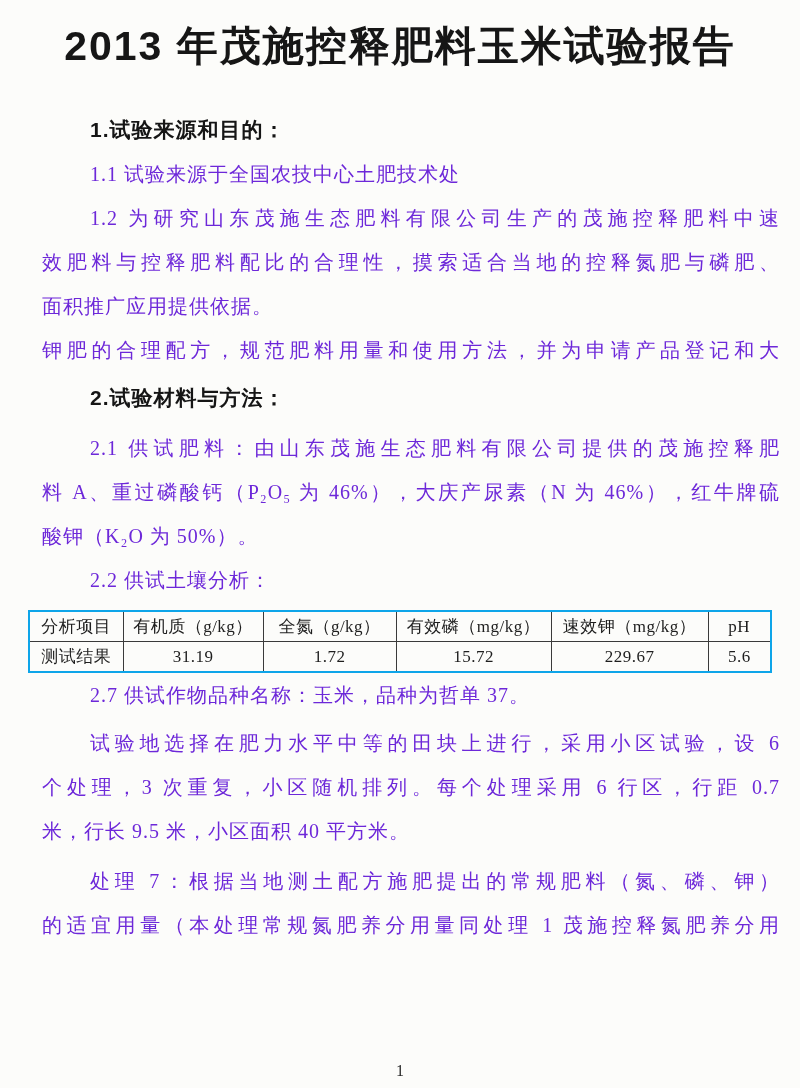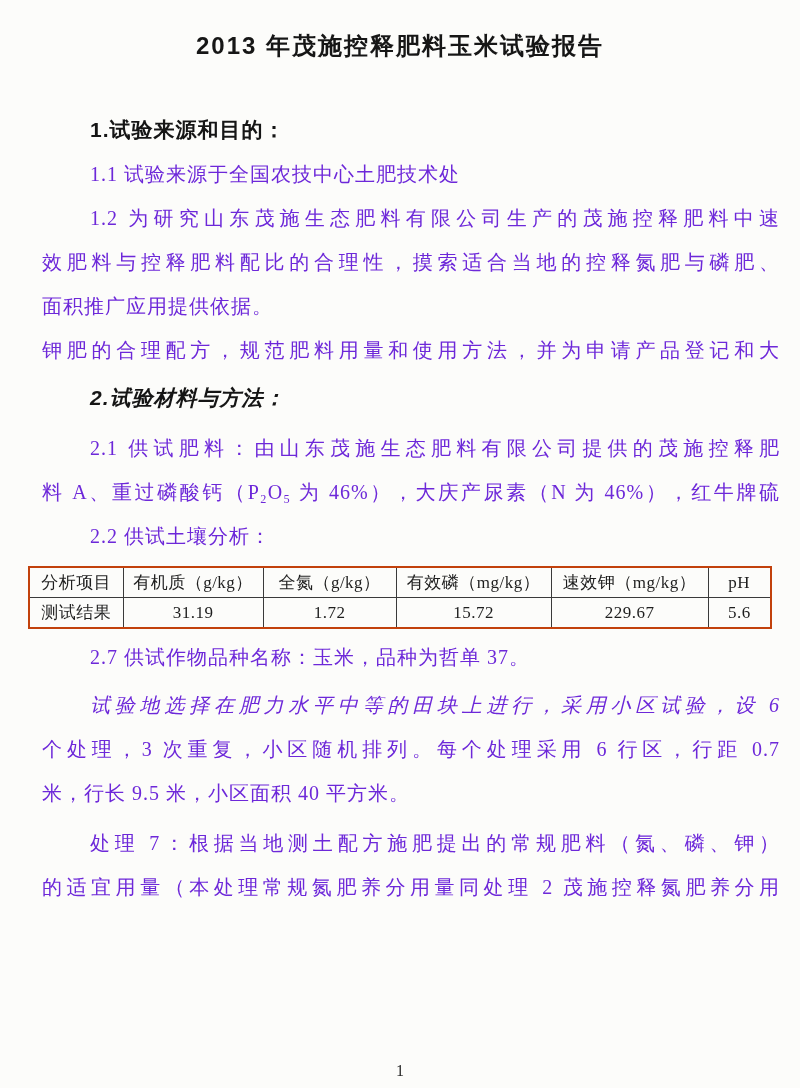--- a/index.html
+++ b/index.html
@@ -20,21 +20,21 @@
   .content {
     padding: 0 20px 0 42px;
   }
   .doc-title {
     margin: 24px 0 16px 0;
     height: 44px;
     line-height: 44px;
     text-align: center;
     font-family: "Liberation Sans", "DejaVu Sans", sans-serif;
     font-weight: 700;
-    font-size: 24px;
+    font-size: 41px;
     letter-spacing: 2px;
     color: #161616;
   }
   .line {
     font-size: 20px;
     line-height: 44px;
     height: 44px;
     letter-spacing: 1px;
     white-space: nowrap;
     color: #6d28d9;
@@ -44,29 +44,29 @@
     text-align-last: justify;
     text-justify: inter-character;
   }
   .indent { text-indent: 48px; }
   .heading {
     font-family: "Liberation Sans", "DejaVu Sans", sans-serif;
     font-weight: 700;
     font-size: 21px;
     color: #151515;
   }
-  .mt4  { margin-top: 4px; font-style: italic; }
+  .mt4  { margin-top: 4px; }
   .mt6  { margin-top: 6px; }
   .mt40 { margin-top: 40px; }
   .soil-table {
     border-collapse: collapse;
     table-layout: fixed;
     width: 742px;
-    margin: 8px 0 6px -14px;
-    border: 2px solid #c2410c;
+    margin: 8px 0 0 -14px;
+    border: 2px solid #0ea5e9;
   }
   .soil-table td {
     border: 1px solid #3a3a3a;
     height: 29px;
     text-align: center;
     vertical-align: middle;
     font-size: 17px;
     letter-spacing: 0.5px;
     padding: 0 2px;
     overflow: hidden;
@@ -97,20 +97,21 @@
       <div class="line just">效肥料与控释肥料配比的合理性，摸索适合当地的控释氮肥与磷肥、</div>
       <div class="line">面积推广应用提供依据。</div>
       <div class="line just">钾肥的合理配方，规范肥料用量和使用方法，并为申请产品登记和大</div>
     </div>
 
     <div class="line heading indent mt4">2.试验材料与方法：</div>
 
     <div>
       <div class="line indent just mt6">2.1 供试肥料：由山东茂施生态肥料有限公司提供的茂施控释肥</div>
       <div class="line just">料 A、重过磷酸钙（P₂O₅ 为 46%），大庆产尿素（N 为 46%），红牛牌硫</div>
+      <div class="line">酸钾（K₂O 为 50%）。</div>
     </div>
 
     <div class="line indent">2.2 供试土壤分析：</div>
 
     <table class="soil-table">
       <colgroup>
         <col style="width:94px">
           <col style="width:140px">
           <col style="width:133px">
         <col style="width:155px">
@@ -140,18 +141,18 @@
     <div class="line indent">2.7 供试作物品种名称：玉米，品种为哲单 37。</div>
 
     <div>
       <div class="line indent just mt4">试验地选择在肥力水平中等的田块上进行，采用小区试验，设 6</div>
       <div class="line just">个处理，3 次重复，小区随机排列。每个处理采用 6 行区，行距 0.7</div>
       <div class="line">米，行长 9.5 米，小区面积 40 平方米。</div>
     </div>
 
     <div>
       <div class="line indent just mt6">处理 7：根据当地测土配方施肥提出的常规肥料（氮、磷、钾）</div>
-      <div class="line just">的适宜用量（本处理常规氮肥养分用量同处理 2 茂施控释氮肥养分用</div>
+      <div class="line just">的适宜用量（本处理常规氮肥养分用量同处理 1 茂施控释氮肥养分用</div>
     </div>
   </div>
 
   <div class="page-number">1</div>
 </div>
 
 </body></html>

